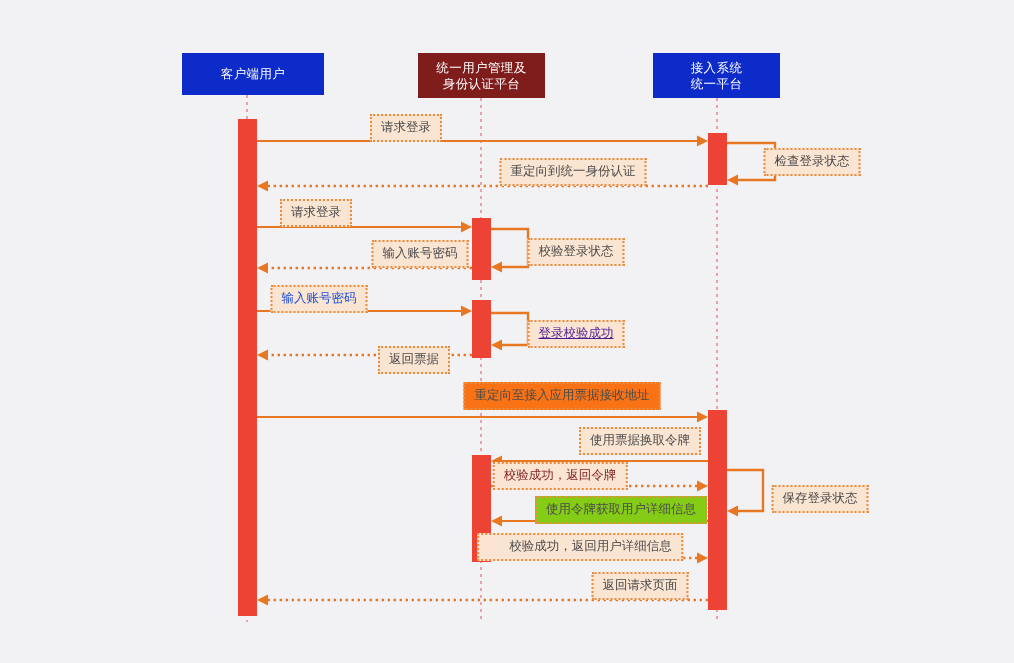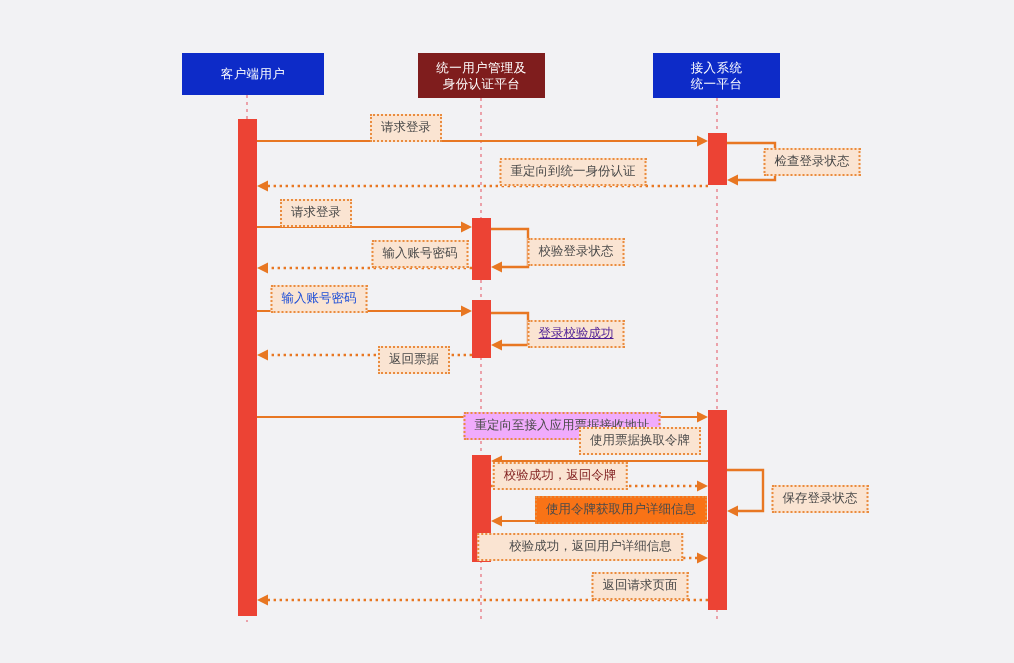--- a/index.html
+++ b/index.html
@@ -216,22 +216,22 @@
   <div id="labels">
       <div class="msg-label" style="left: 406px; top: 114px; background: rgb(250, 228, 210); border-color: rgb(233, 140, 63); color: rgb(74, 74, 74);">请求登录</div>
       <div class="msg-label" style="left: 812px; top: 148px; background: rgb(250, 228, 210); border-color: rgb(233, 140, 63); color: rgb(74, 74, 74);">检查登录状态</div>
       <div class="msg-label" style="left: 573px; top: 158px; background: rgb(250, 228, 210); border-color: rgb(233, 140, 63); color: rgb(74, 74, 74);">重定向到统一身份认证</div>
       <div class="msg-label" style="left: 316px; top: 199px; background: rgb(250, 228, 210); border-color: rgb(233, 140, 63); color: rgb(74, 74, 74);">请求登录</div>
       <div class="msg-label" style="left: 576px; top: 238px; background: rgb(250, 228, 210); border-color: rgb(233, 140, 63); color: rgb(74, 74, 74);">校验登录状态</div>
       <div class="msg-label" style="left: 420px; top: 240px; background: rgb(250, 228, 210); border-color: rgb(233, 140, 63); color: rgb(74, 74, 74);">输入账号密码</div>
       <div class="msg-label" style="left: 319px; top: 285px; background: rgb(250, 228, 210); border-color: rgb(233, 140, 63); color: #1d4ed8;">输入账号密码</div>
       <div class="msg-label" style="left: 576px; top: 320px; background: rgb(250, 228, 210); border-color: rgb(233, 140, 63); color: #4c1d95; text-decoration: underline;">登录校验成功</div>
       <div class="msg-label" style="left: 414px; top: 327px; background: rgb(250, 228, 210); border-color: rgb(233, 140, 63); color: rgb(74, 74, 74); margin-top: 19px;">返回票据</div>
-      <div class="msg-label" style="left: 562px; top: 412px; background: #f0abfc; border-color: rgb(233, 140, 63); color: rgb(74, 74, 74);">重定向至接入应用票据接收地址</div>
+      <div class="msg-label" style="left: 562px; top: 382px; background: #f97316; border-color: rgb(233, 140, 63); color: rgb(74, 74, 74);">重定向至接入应用票据接收地址</div>
       <div class="msg-label" style="left: 640px; top: 427px; background: rgb(250, 228, 210); border-color: rgb(233, 140, 63); color: rgb(74, 74, 74);">使用票据换取令牌</div>
       <div class="msg-label" style="left: 560px; top: 462px; background: rgb(250, 228, 210); border-color: rgb(233, 140, 63); color: #7f1d1d;">校验成功，返回令牌</div>
       <div class="msg-label" style="left: 820px; top: 485px; background: rgb(250, 228, 210); border-color: rgb(233, 140, 63); color: rgb(74, 74, 74);">保存登录状态</div>
-      <div class="msg-label" style="left: 621px; top: 496px; background: #f97316; border-color: rgb(233, 140, 63); color: rgb(74, 74, 74);">使用令牌获取用户详细信息</div>
+      <div class="msg-label" style="left: 621px; top: 496px; background: #84cc16; border-color: rgb(233, 140, 63); color: rgb(74, 74, 74);">使用令牌获取用户详细信息</div>
       <div class="msg-label" style="left: 580px; top: 533px; background: rgb(250, 228, 210); border-color: rgb(233, 140, 63); color: rgb(74, 74, 74); padding-left: 30px;">校验成功，返回用户详细信息</div>
       <div class="msg-label" style="left: 640px; top: 572px; background: rgb(250, 228, 210); border-color: rgb(233, 140, 63); color: rgb(74, 74, 74);">返回请求页面</div>
     </div>
 
 </div>
 
 </body></html>

